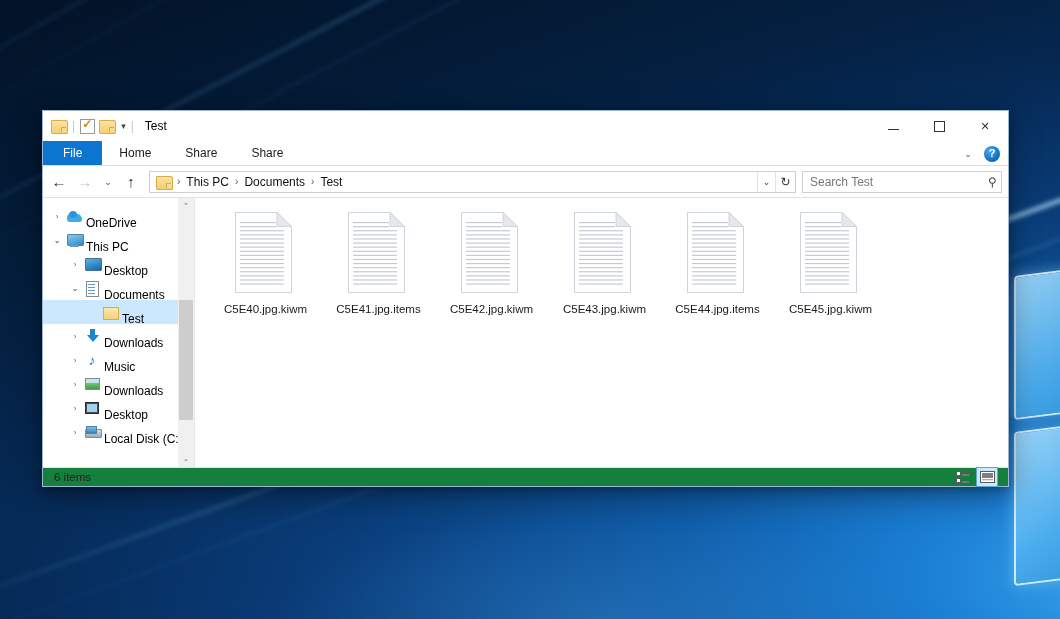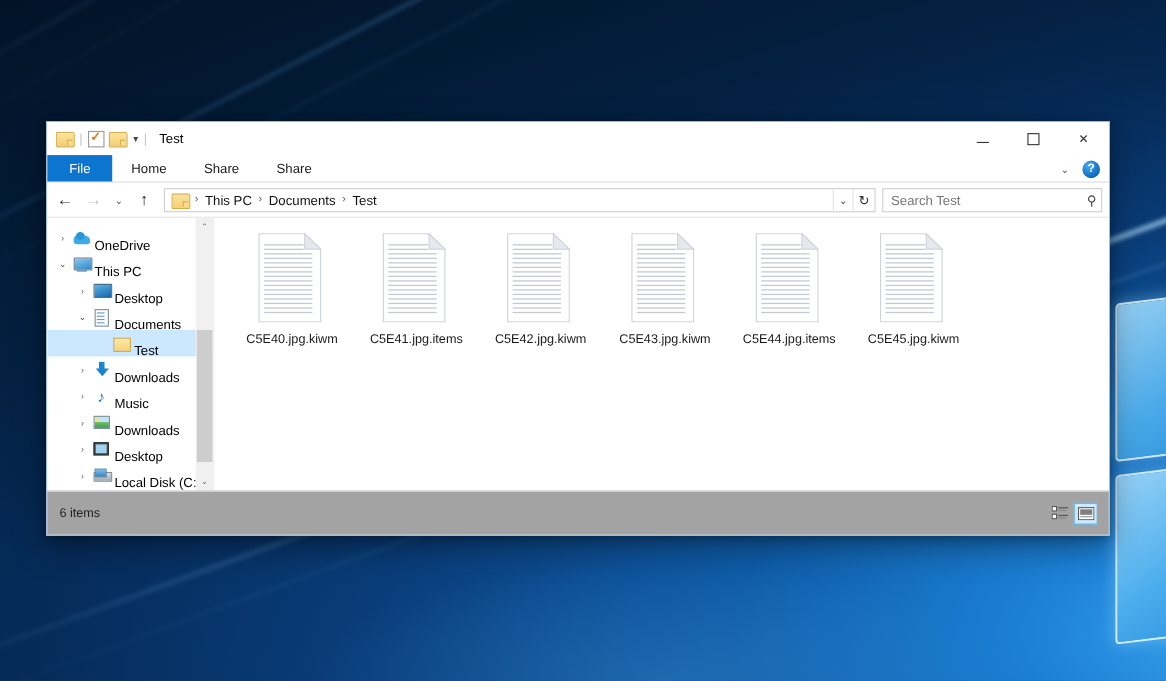--- a/index.html
+++ b/index.html
@@ -407,24 +407,24 @@
   .filename {
     font-size: 11.5px;
     color: #1a1a1a;
     text-align: center;
     line-height: 14px;
     white-space: nowrap;
   }
 
   
   .statusbar {
-    height: 40px;
+    height: 19px;
     flex: 0 0 auto;
     border-top: 1px solid #e2e2e2;
-    background: #a3a3a3;
+    background: #15803d;
     display: flex; align-items: center;
     padding: 0 4px 0 11px;
     font-size: 11.5px; color: #222;
     position: relative;
   }
   .status-count { flex: 1 1 auto; }
   .viewbtns { display: flex; align-items: center; gap: 2px; padding-right: 6px; }
   .viewbtn {
     width: 22px; height: 20px;
     display: flex; align-items: center; justify-content: center;

